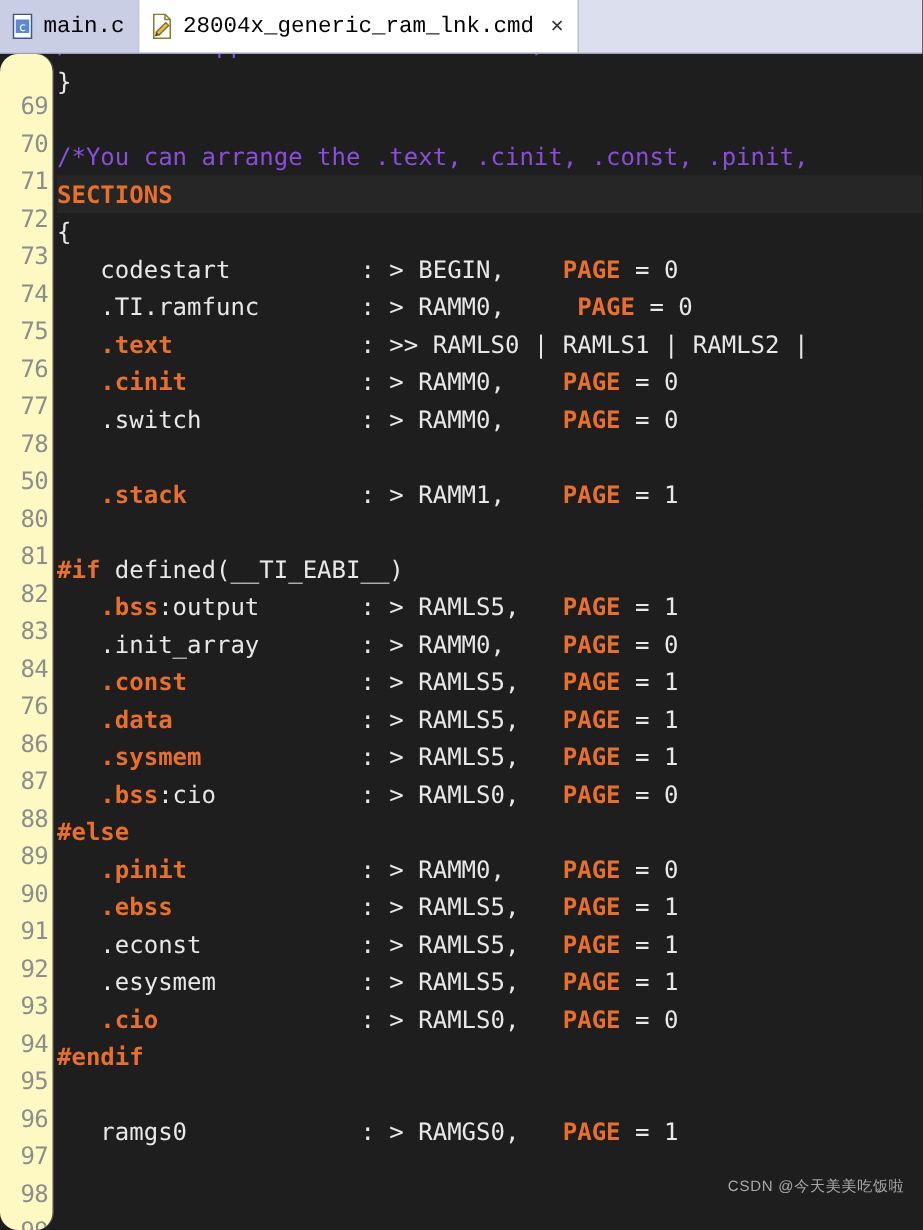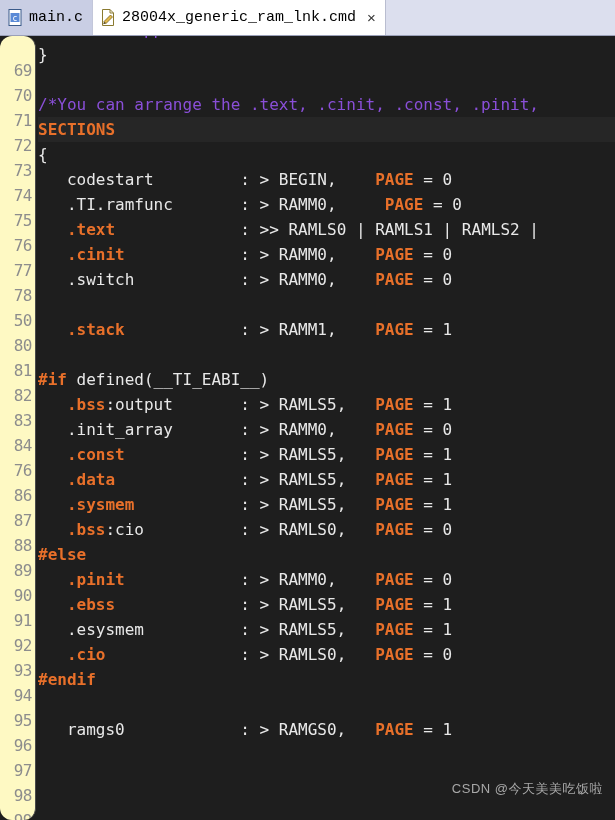--- a/index.html
+++ b/index.html
@@ -111,21 +111,21 @@
     position: relative;
     top: -19px;
   }
 
   
   .watermark {
     position: absolute;
     right: 12px;
     bottom: 22px;
     font-family: "Liberation Sans", sans-serif;
-    font-size: 13px;
+    font-size: 10px;
     color: #A8A8A8;
     letter-spacing: 0.5px;
     pointer-events: none;
     white-space: nowrap;
   }
 </style>
 </head>
 <body>
 
 <div id="app">
@@ -214,20 +214,21 @@
         <div class="cl"><span class="t-kw">#if</span><span class="t-plain"> defined(__TI_EABI__)</span></div>
         <div class="cl"><span class="t-plain">   </span><span class="t-kw">.bss</span><span class="t-plain">:output       : &gt; RAMLS5,   </span><span class="t-kw">PAGE</span><span class="t-plain"> = 1</span></div>
         <div class="cl"><span class="t-plain">   .init_array       : &gt; RAMM0,    </span><span class="t-kw">PAGE</span><span class="t-plain"> = 0</span></div>
         <div class="cl"><span class="t-plain">   </span><span class="t-kw">.const</span><span class="t-plain">            : &gt; RAMLS5,   </span><span class="t-kw">PAGE</span><span class="t-plain"> = 1</span></div>
         <div class="cl"><span class="t-plain">   </span><span class="t-kw">.data</span><span class="t-plain">             : &gt; RAMLS5,   </span><span class="t-kw">PAGE</span><span class="t-plain"> = 1</span></div>
         <div class="cl"><span class="t-plain">   </span><span class="t-kw">.sysmem</span><span class="t-plain">           : &gt; RAMLS5,   </span><span class="t-kw">PAGE</span><span class="t-plain"> = 1</span></div>
         <div class="cl"><span class="t-plain">   </span><span class="t-kw">.bss</span><span class="t-plain">:cio          : &gt; RAMLS0,   </span><span class="t-kw">PAGE</span><span class="t-plain"> = 0</span></div>
         <div class="cl"><span class="t-kw">#else</span></div>
         <div class="cl"><span class="t-plain">   </span><span class="t-kw">.pinit</span><span class="t-plain">            : &gt; RAMM0,    </span><span class="t-kw">PAGE</span><span class="t-plain"> = 0</span></div>
         <div class="cl"><span class="t-plain">   </span><span class="t-kw">.ebss</span><span class="t-plain">             : &gt; RAMLS5,   </span><span class="t-kw">PAGE</span><span class="t-plain"> = 1</span></div>
+        <div class="cl"><span class="t-plain">   .econst           : &gt; RAMLS5,   </span><span class="t-kw">PAGE</span><span class="t-plain"> = 1</span></div>
         <div class="cl"><span class="t-plain">   .esysmem          : &gt; RAMLS5,   </span><span class="t-kw">PAGE</span><span class="t-plain"> = 1</span></div>
         <div class="cl"><span class="t-plain">   </span><span class="t-kw">.cio</span><span class="t-plain">              : &gt; RAMLS0,   </span><span class="t-kw">PAGE</span><span class="t-plain"> = 0</span></div>
         <div class="cl"><span class="t-kw">#endif</span></div>
         <div class="cl">&nbsp;</div>
         <div class="cl"><span class="t-plain">   ramgs0            : &gt; RAMGS0,   </span><span class="t-kw">PAGE</span><span class="t-plain"> = 1</span></div>
         <div class="cl"></div>
       </div>
     <div class="watermark">CSDN @今天美美吃饭啦</div>
   </div>
 

